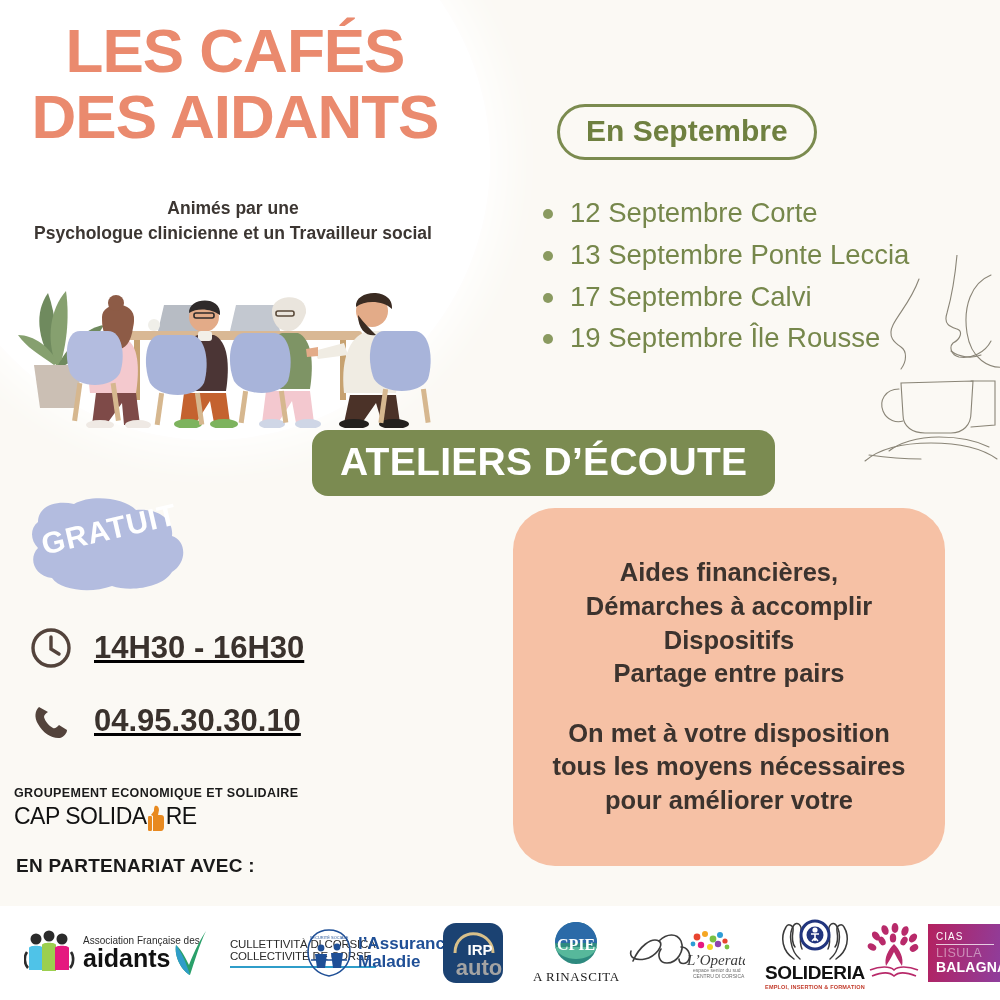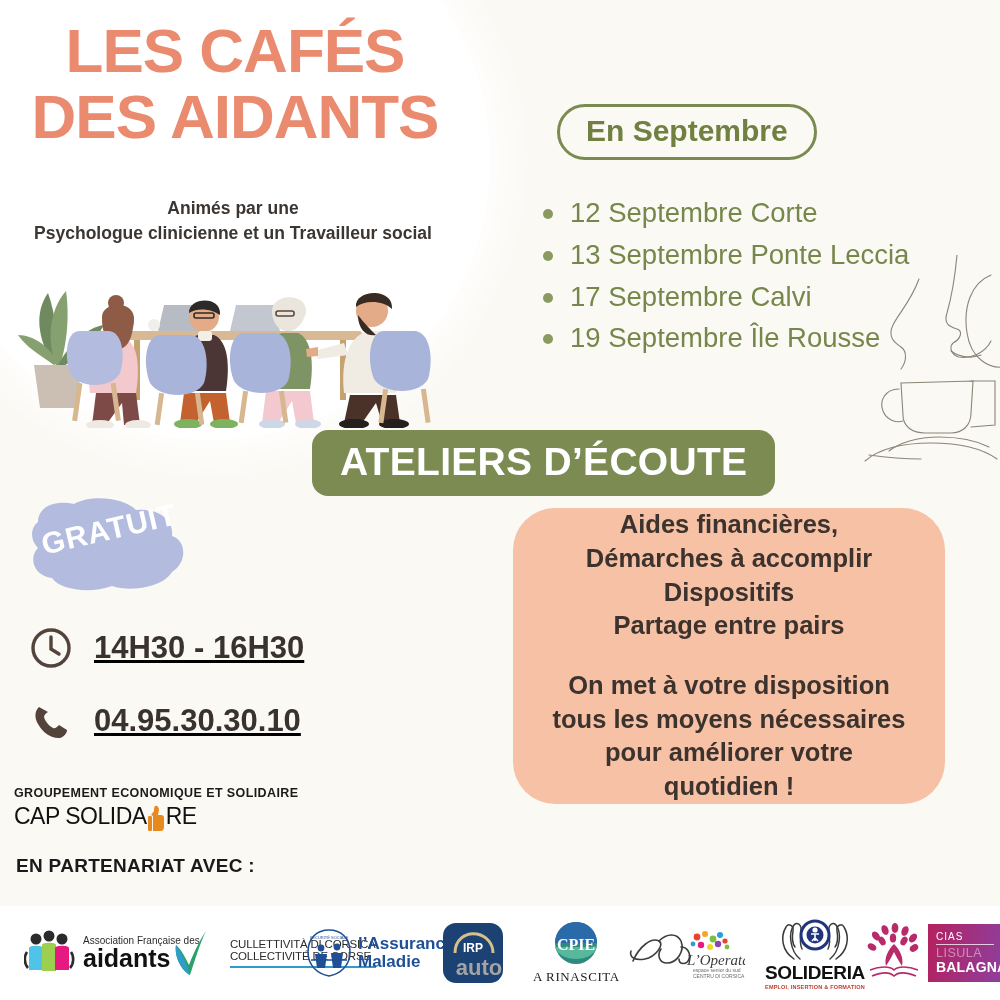--- a/index.html
+++ b/index.html
@@ -77,21 +77,21 @@
   }
 
   
   .inforow{position:absolute;display:flex;align-items:center;gap:22px;text-decoration:underline;}
   .inforow .txt{color:#3a322d;font-weight:bold;font-size:31px;}
   #row-hours{left:30px;top:627px;}
   #row-phone{left:30px;top:700px;}
 
   
   .peachbox{
-    position:absolute;left:513px;top:508px;width:432px;height:296px;
+    position:absolute;left:513px;top:508px;width:432px;height:358px;
     background:#f6c1a5;border-radius:42px;
     display:flex;flex-direction:column;justify-content:center;align-items:center;
     text-align:center;color:#3c332e;font-weight:bold;font-size:25.5px;line-height:1.32;
     padding:0 22px;box-sizing:border-box;
   }
   .peachbox .gap{height:26px;}
 
   
   .capwrap{position:absolute;left:14px;top:786px;}
   .cap-top{font-size:12.5px;font-weight:bold;color:#1a1a1a;letter-spacing:.4px;}
@@ -260,21 +260,20 @@
 
   <div class="peachbox">
     <div>Aides financières,</div>
     <div>Démarches à accomplir</div>
     <div>Dispositifs</div>
     <div>Partage entre pairs</div>
     <div class="gap"></div>
     <div>On met à votre disposition</div>
     <div>tous les moyens nécessaires</div>
     <div>pour améliorer votre</div>
-    <div>quotidien !</div>
   </div>
 
   <div class="capwrap">
     <div class="cap-top">GROUPEMENT ECONOMIQUE ET SOLIDAIRE</div>
     <div class="cap-main">
       <span>CAP SOLIDA</span>
       <span class="thumb">
         <svg viewBox="0 0 17 28" width="17" height="28">
           <path d="M5 11 L5 26 L13 26 C15 26 16 24 16 22 L16 13 C16 11 15 10 13 10
                    L10 10 L11 5 C11 2 9 0 7 1 C6 2 6 4 6 6 L3 10 Z" fill="#e8891f"></path>
@@ -331,21 +330,21 @@
         <div style="font-size:17px;font-weight:bold;color:#1f4f96;line-height:1.05;">l’Assurance</div>
         <div style="font-size:17px;font-weight:bold;color:#1f4f96;line-height:1.05;">Maladie</div>
       </div>
     </div>
 
     <div class="logo" style="left:443px;">
       <div style="width:60px;height:60px;border-radius:13px;background:#1b4272;position:relative;">
         <svg viewBox="0 0 60 60" width="60" height="60">
           <path d="M12 30 C12 17 22 9 34 11 C44 13 50 21 50 30" fill="none" stroke="#d8c08a" stroke-width="3"></path>
         </svg>
-        <div style="position:absolute;left:0;top:18px;width:60px;text-align:center;color:#fff;font-size:12px;font-weight:bold;">IRP</div>
+        <div style="position:absolute;left:0;top:18px;width:60px;text-align:center;color:#fff;font-size:15px;font-weight:bold;padding-left:7px;">IRP</div>
         <div style="position:absolute;left:0;top:32px;width:72px;text-align:center;color:#a3a3a3;font-size:22px;font-weight:bold;">auto</div>
       </div>
     </div>
 
     <div class="logo" style="left:533px;flex-direction:column;justify-content:center;">
       <svg width="60" height="48" viewBox="0 0 60 48">
         <circle cx="30" cy="22" r="21" fill="#2e8a7f"></circle>
         <path d="M9 22 C9 10 18 1 30 1 C42 1 51 10 51 22 Z" fill="#2b6aa8"></path>
         <path d="M9 26 C14 42 46 42 51 26 Z" fill="#57b89b"></path>
         <text x="30" y="29" font-size="16" font-weight="bold" fill="#ffffff" text-anchor="middle" font-family="Liberation Serif, serif">CPIE</text>

